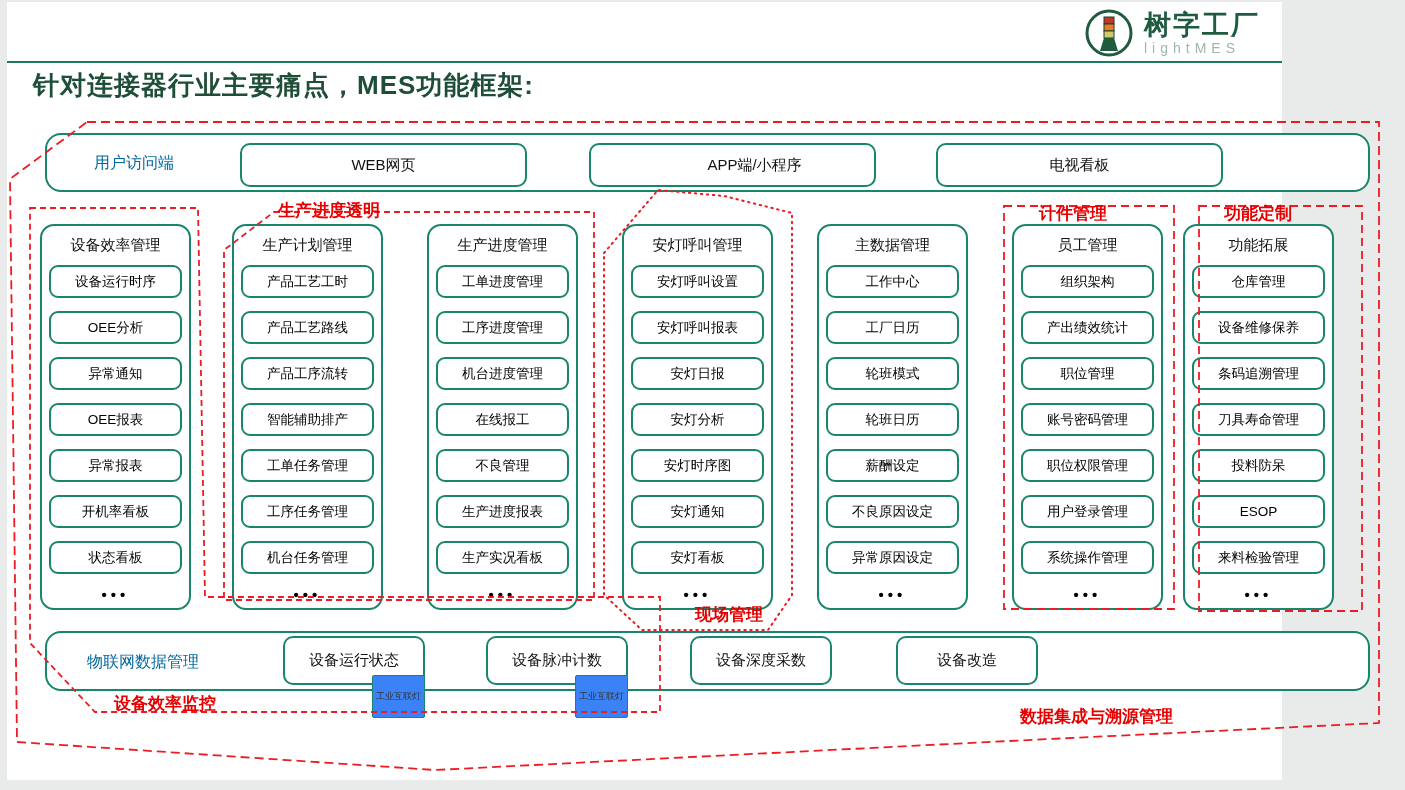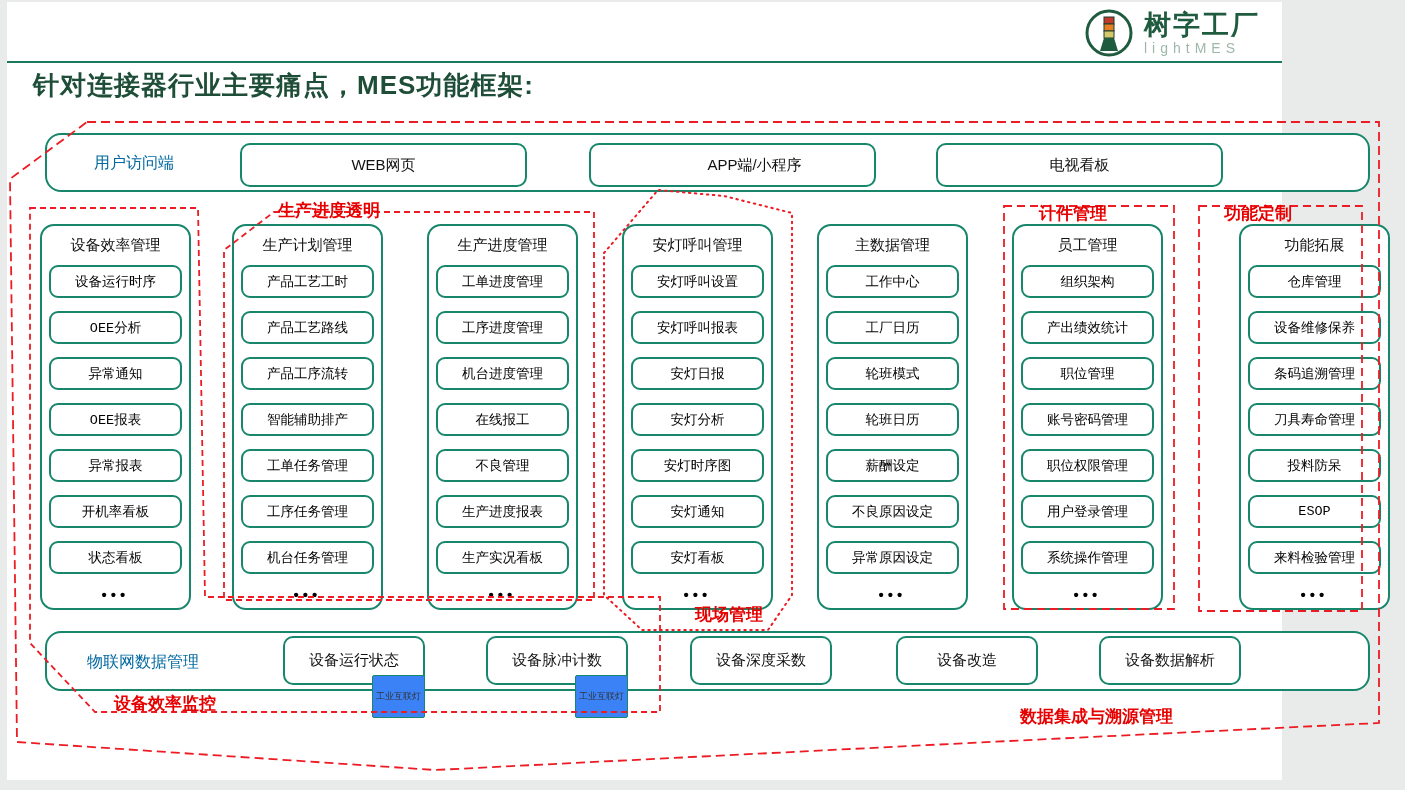--- a/index.html
+++ b/index.html
@@ -26,21 +26,21 @@
     background:#fff;display:flex;align-items:center;justify-content:center;font-size:15px;color:#111;
     box-sizing:border-box;z-index:2;}
   .tag{position:absolute;top:-2px;right:-2px;font-size:9px;line-height:11px;padding:15px 3px;
     border:1px solid #17866b;border-radius:2px;background:#3b82f6;color:#333;margin-top:39px;}
   .col{position:absolute;top:222px;width:151px;height:386px;border:2px solid #17866b;border-radius:14px;
     background:#fff;box-sizing:border-box;display:flex;flex-direction:column;align-items:center;
     padding:8px 7px 6px;z-index:2;}
   .col-title{font-size:15px;color:#111;margin:2px 0 10px;white-space:nowrap;}
   .item{width:100%;height:33px;min-height:33px;border:2px solid #17866b;border-radius:9px;background:#fff;
     display:flex;align-items:center;justify-content:center;font-size:13.5px;color:#000;
-    box-sizing:border-box;margin-bottom:13px;white-space:nowrap;font-family:Liberation Mono, monospace;}
+    box-sizing:border-box;margin-bottom:13px;white-space:nowrap;}
   .dots{margin-top:auto;font-size:15px;font-weight:bold;letter-spacing:4px;color:#000;line-height:14px;}
   
   .overlay{position:absolute;left:0;top:0;z-index:5;pointer-events:none;}
   .red-label{position:absolute;z-index:6;color:#e60000;font-weight:bold;font-size:17px;white-space:nowrap;}
 </style>
 </head>
 <body>
 
 <div class="slide">
 
@@ -151,29 +151,28 @@
       <div class="col-title">员工管理</div>
       <div class="item">组织架构</div>
       <div class="item">产出绩效统计</div>
       <div class="item">职位管理</div>
       <div class="item">账号密码管理</div>
       <div class="item">职位权限管理</div>
       <div class="item">用户登录管理</div>
       <div class="item">系统操作管理</div>
       <div class="dots">•••</div>
     </div>
-    <div class="col" style="left: 1232px;">
+    <div class="col" style="left: 1176px;">
       <div class="col-title">功能拓展</div>
       <div class="item">仓库管理</div>
       <div class="item">设备维修保养</div>
       <div class="item">条码追溯管理</div>
       <div class="item">刀具寿命管理</div>
       <div class="item">投料防呆</div>
       <div class="item">ESOP</div>
       <div class="item">来料检验管理</div>
       <div class="dots">•••</div>
     </div>
     <div class="iotbox" style="left: 276px;">设备运行状态<div class="tag">工业互联灯</div></div>
     <div class="iotbox" style="left: 479px;">设备脉冲计数<div class="tag">工业互联灯</div></div>
     <div class="iotbox" style="left: 683px;">设备深度采数</div>
     <div class="iotbox" style="left: 889px;">设备改造</div>
-    <div class="iotbox" style="left: 1092px;">设备数据解析</div>
   </div>
 
 </body></html>

